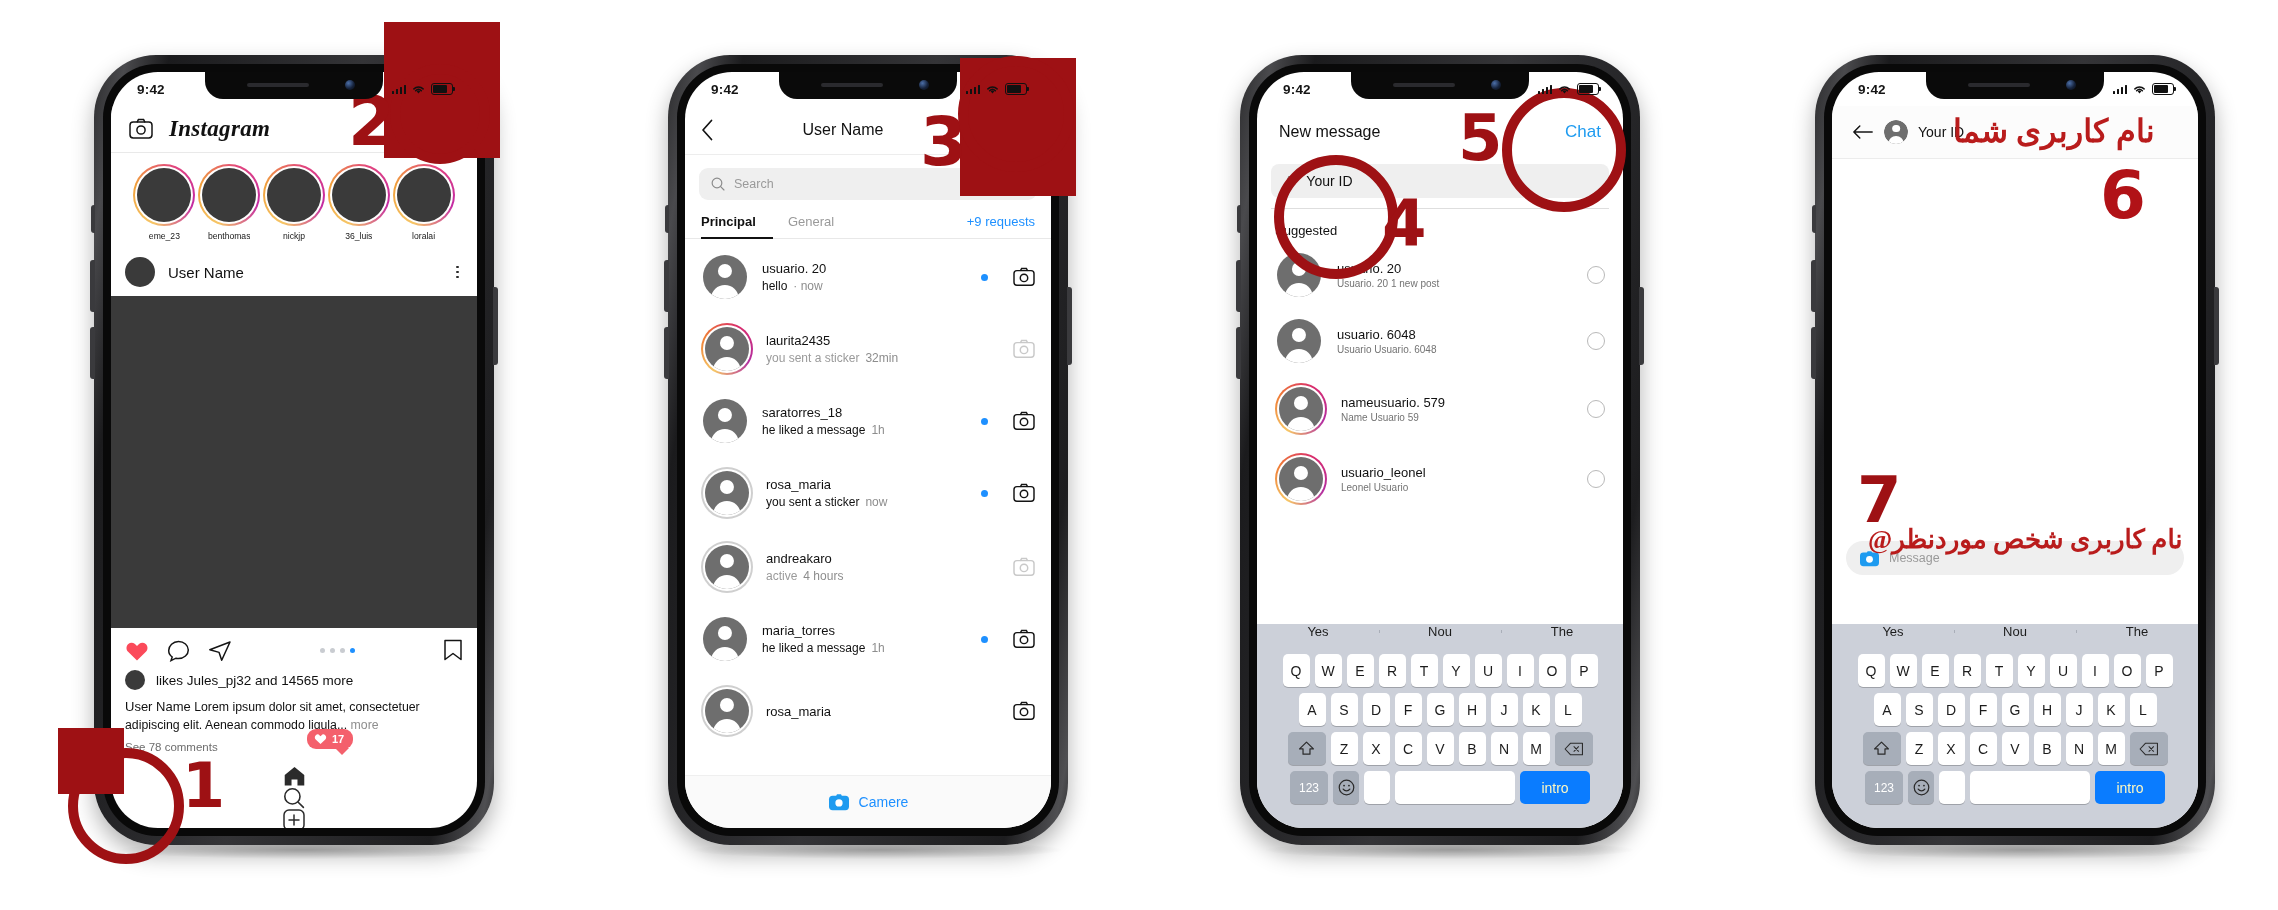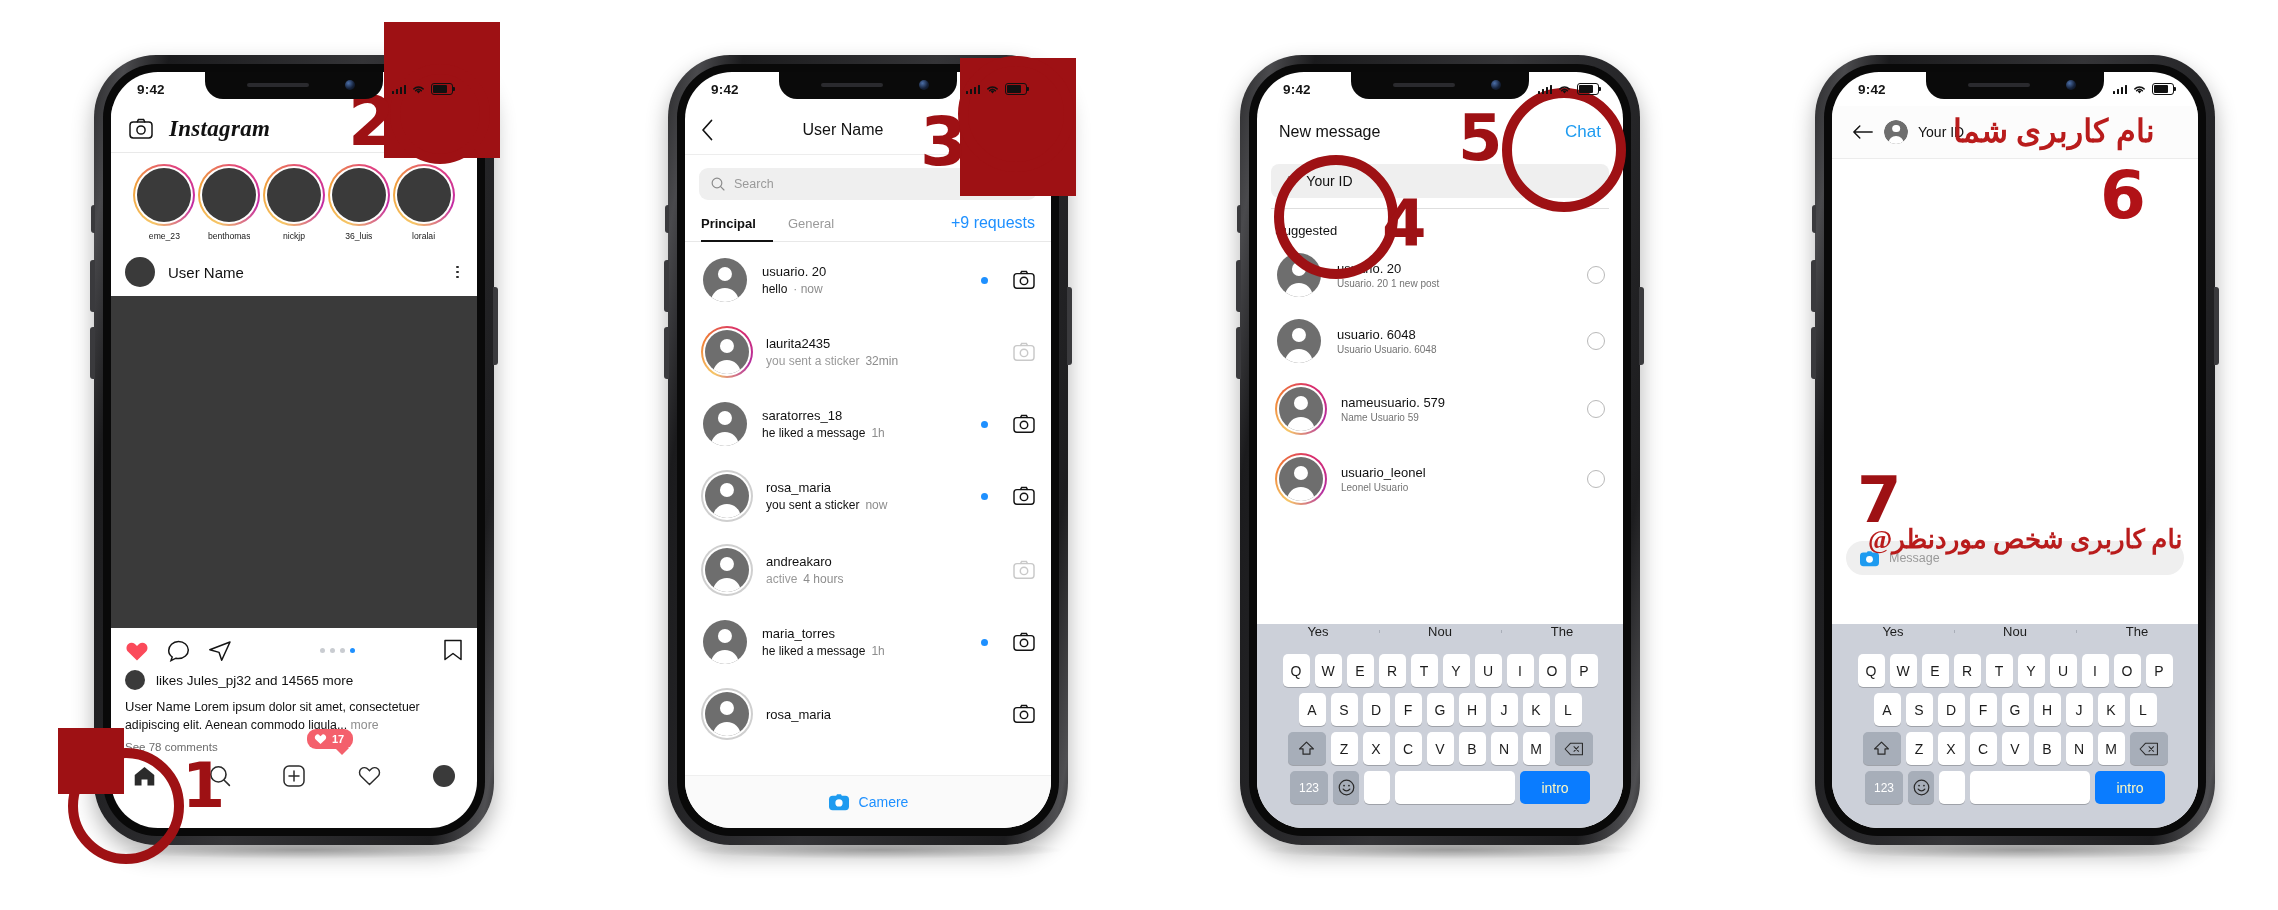--- a/index.html
+++ b/index.html
@@ -61,34 +61,34 @@
   .actions .grow{flex:1;display:flex;justify-content:center;gap:5px;align-items:center;}
   .pgdot{width:5px;height:5px;border-radius:50%;background:#c9ccd1;}
   .pgdot.on{background:#1e90ff;}
   .likes{display:flex;align-items:center;gap:11px;padding:4px 14px 2px;}
   .likes .av{width:20px;height:20px;border-radius:50%;background:#3a3a3a;}
   .likes span{font-size:13.5px;color:#111;}
   .caption{padding:6px 14px 0;font-size:12.3px;line-height:1.45;color:#111;}
   .caption .u{font-size:13px;}
   .caption .more{color:#8e8e8e;}
   .comments{padding:6px 14px 0;font-size:11.5px;color:#6d6d6d;}
-  .tabbar{display:flex;align-items:center;justify-content:space-between;padding:12px 22px 0;position:relative;}
+  .tabbar{display:flex;align-items:center;justify-content:space-between;padding:12px 22px 0;position:relative;flex-direction:column;}
   .like-bubble{position:absolute;left:196px;top:-24px;background:#f4606c;color:#fff;border-radius:9px;padding:4px 9px 4px 7px;display:flex;align-items:center;gap:5px;font-size:11px;font-weight:600;}
   .like-bubble:after{content:"";position:absolute;left:28px;bottom:-6px;border-left:7px solid transparent;border-right:7px solid transparent;border-top:7px solid #f4606c;}
   .prof-dot{width:22px;height:22px;border-radius:50%;background:#3a3a3a;}
 
   
   .p2-header{display:flex;align-items:center;height:48px;padding:0 16px;border-bottom:1px solid #ededed;}
   .p2-title{flex:1;text-align:center;font-size:16px;color:#111;margin-left:-6px;}
   .searchbar{margin:13px 14px 0;height:32px;border-radius:9px;background:#efefef;display:flex;align-items:center;gap:9px;padding:0 12px;}
   .searchbar span{font-size:12.5px;color:#9a9a9a;}
   .p2-tabs{display:flex;align-items:center;padding:14px 16px 0;gap:32px;position:relative;}
   .p2-tabs .t{font-size:13px;color:#9a9a9a;}
   .p2-tabs .t.active{color:#111;font-weight:700;}
-  .p2-tabs .req{margin-left:auto;font-size:16px;color:#1e90ff;}
+  .p2-tabs .req{margin-left:auto;font-size:13px;color:#1e90ff;}
   .tabline{height:1px;background:#e8e8e8;margin-top:9px;position:relative;}
   .tabline:before{content:"";position:absolute;left:16px;top:-1px;width:72px;height:2px;background:#111;}
   .chat{display:flex;align-items:center;gap:13px;padding:11px 16px;}
   .avwrap{position:relative;width:48px;height:48px;display:flex;align-items:center;justify-content:center;flex:0 0 auto;}
   .avwrap.ring-grad{border-radius:50%;padding:2px;background:conic-gradient(from 210deg,#f6c667,#ef7d35,#d82b6d,#b32ea0,#f6c667);}
   .avwrap.ring-grey{border-radius:50%;padding:2px;background:#cfcfcf;}
   .avwrap .pad{background:#fff;border-radius:50%;padding:2px;width:100%;height:100%;box-sizing:border-box;display:flex;align-items:center;justify-content:center;}
   .person{width:100%;height:100%;border-radius:50%;background:#6e6e6e;position:relative;overflow:hidden;}
   .person:before{content:"";position:absolute;left:50%;top:20%;transform:translateX(-50%);width:32%;height:32%;border-radius:50%;background:#fff;}
   .person:after{content:"";position:absolute;left:50%;bottom:-14%;transform:translateX(-50%);width:62%;height:46%;border-radius:50% 50% 0 0 / 62% 62% 0 0;background:#fff;}

